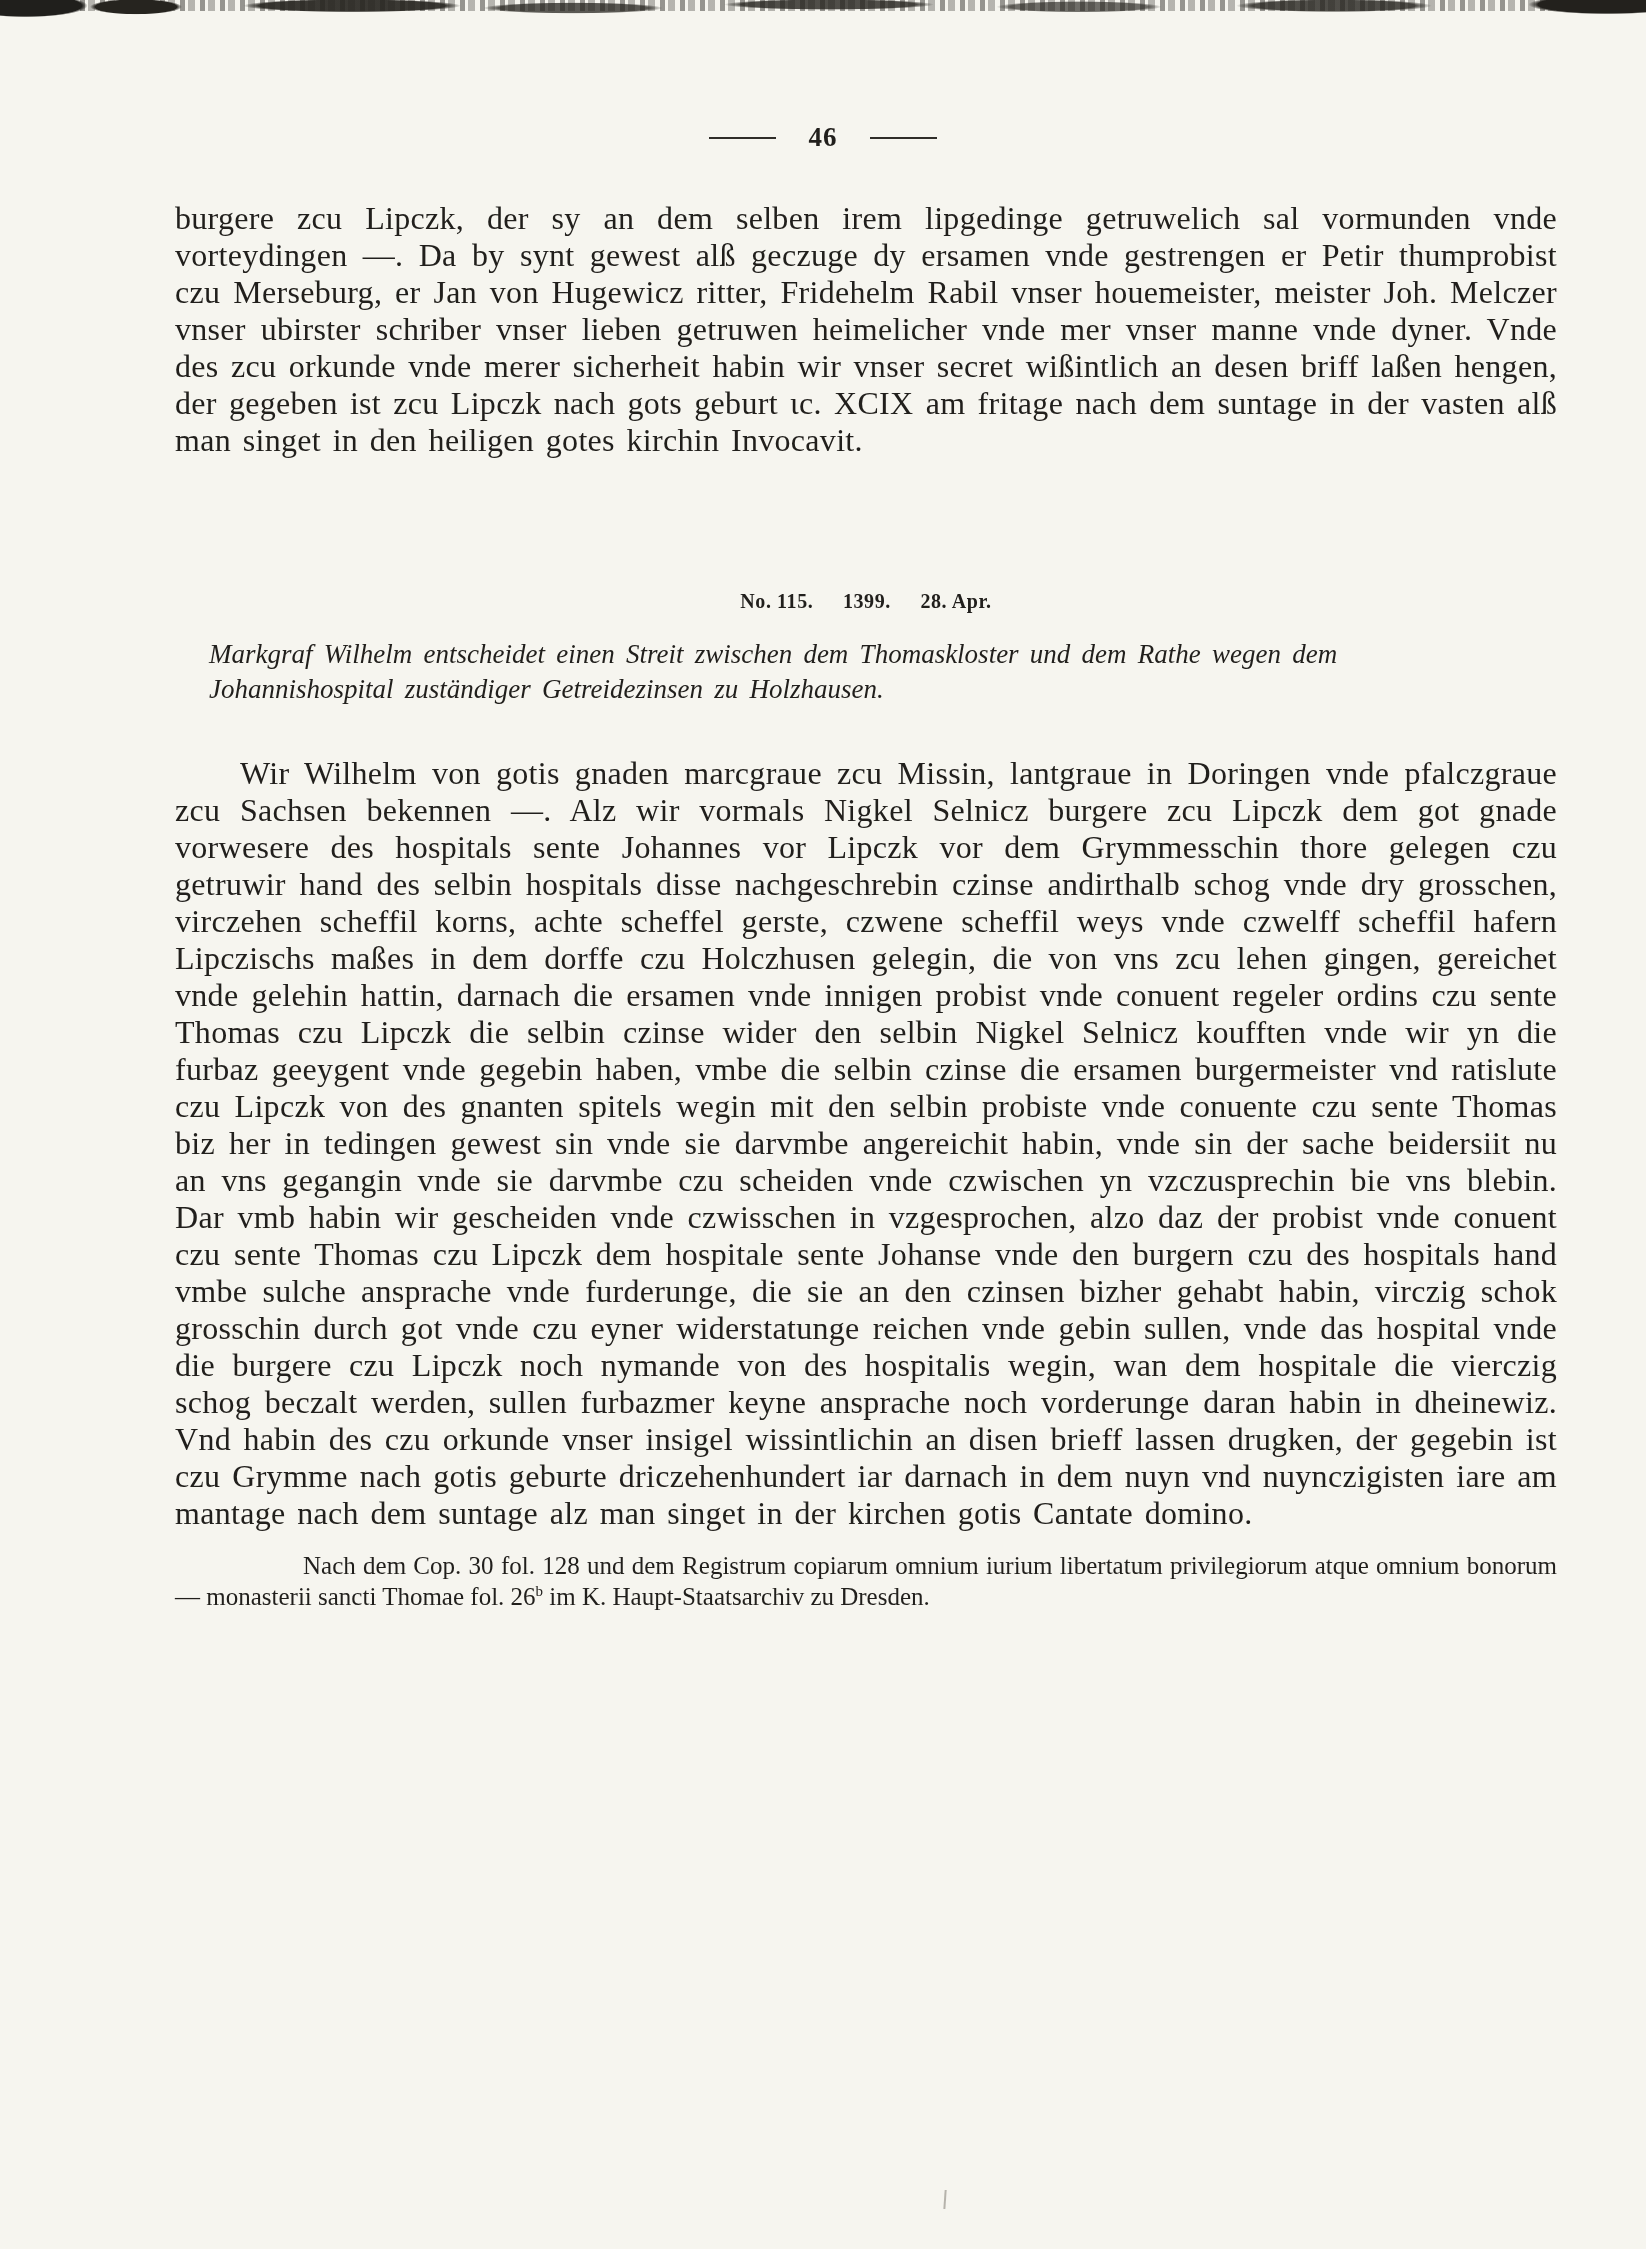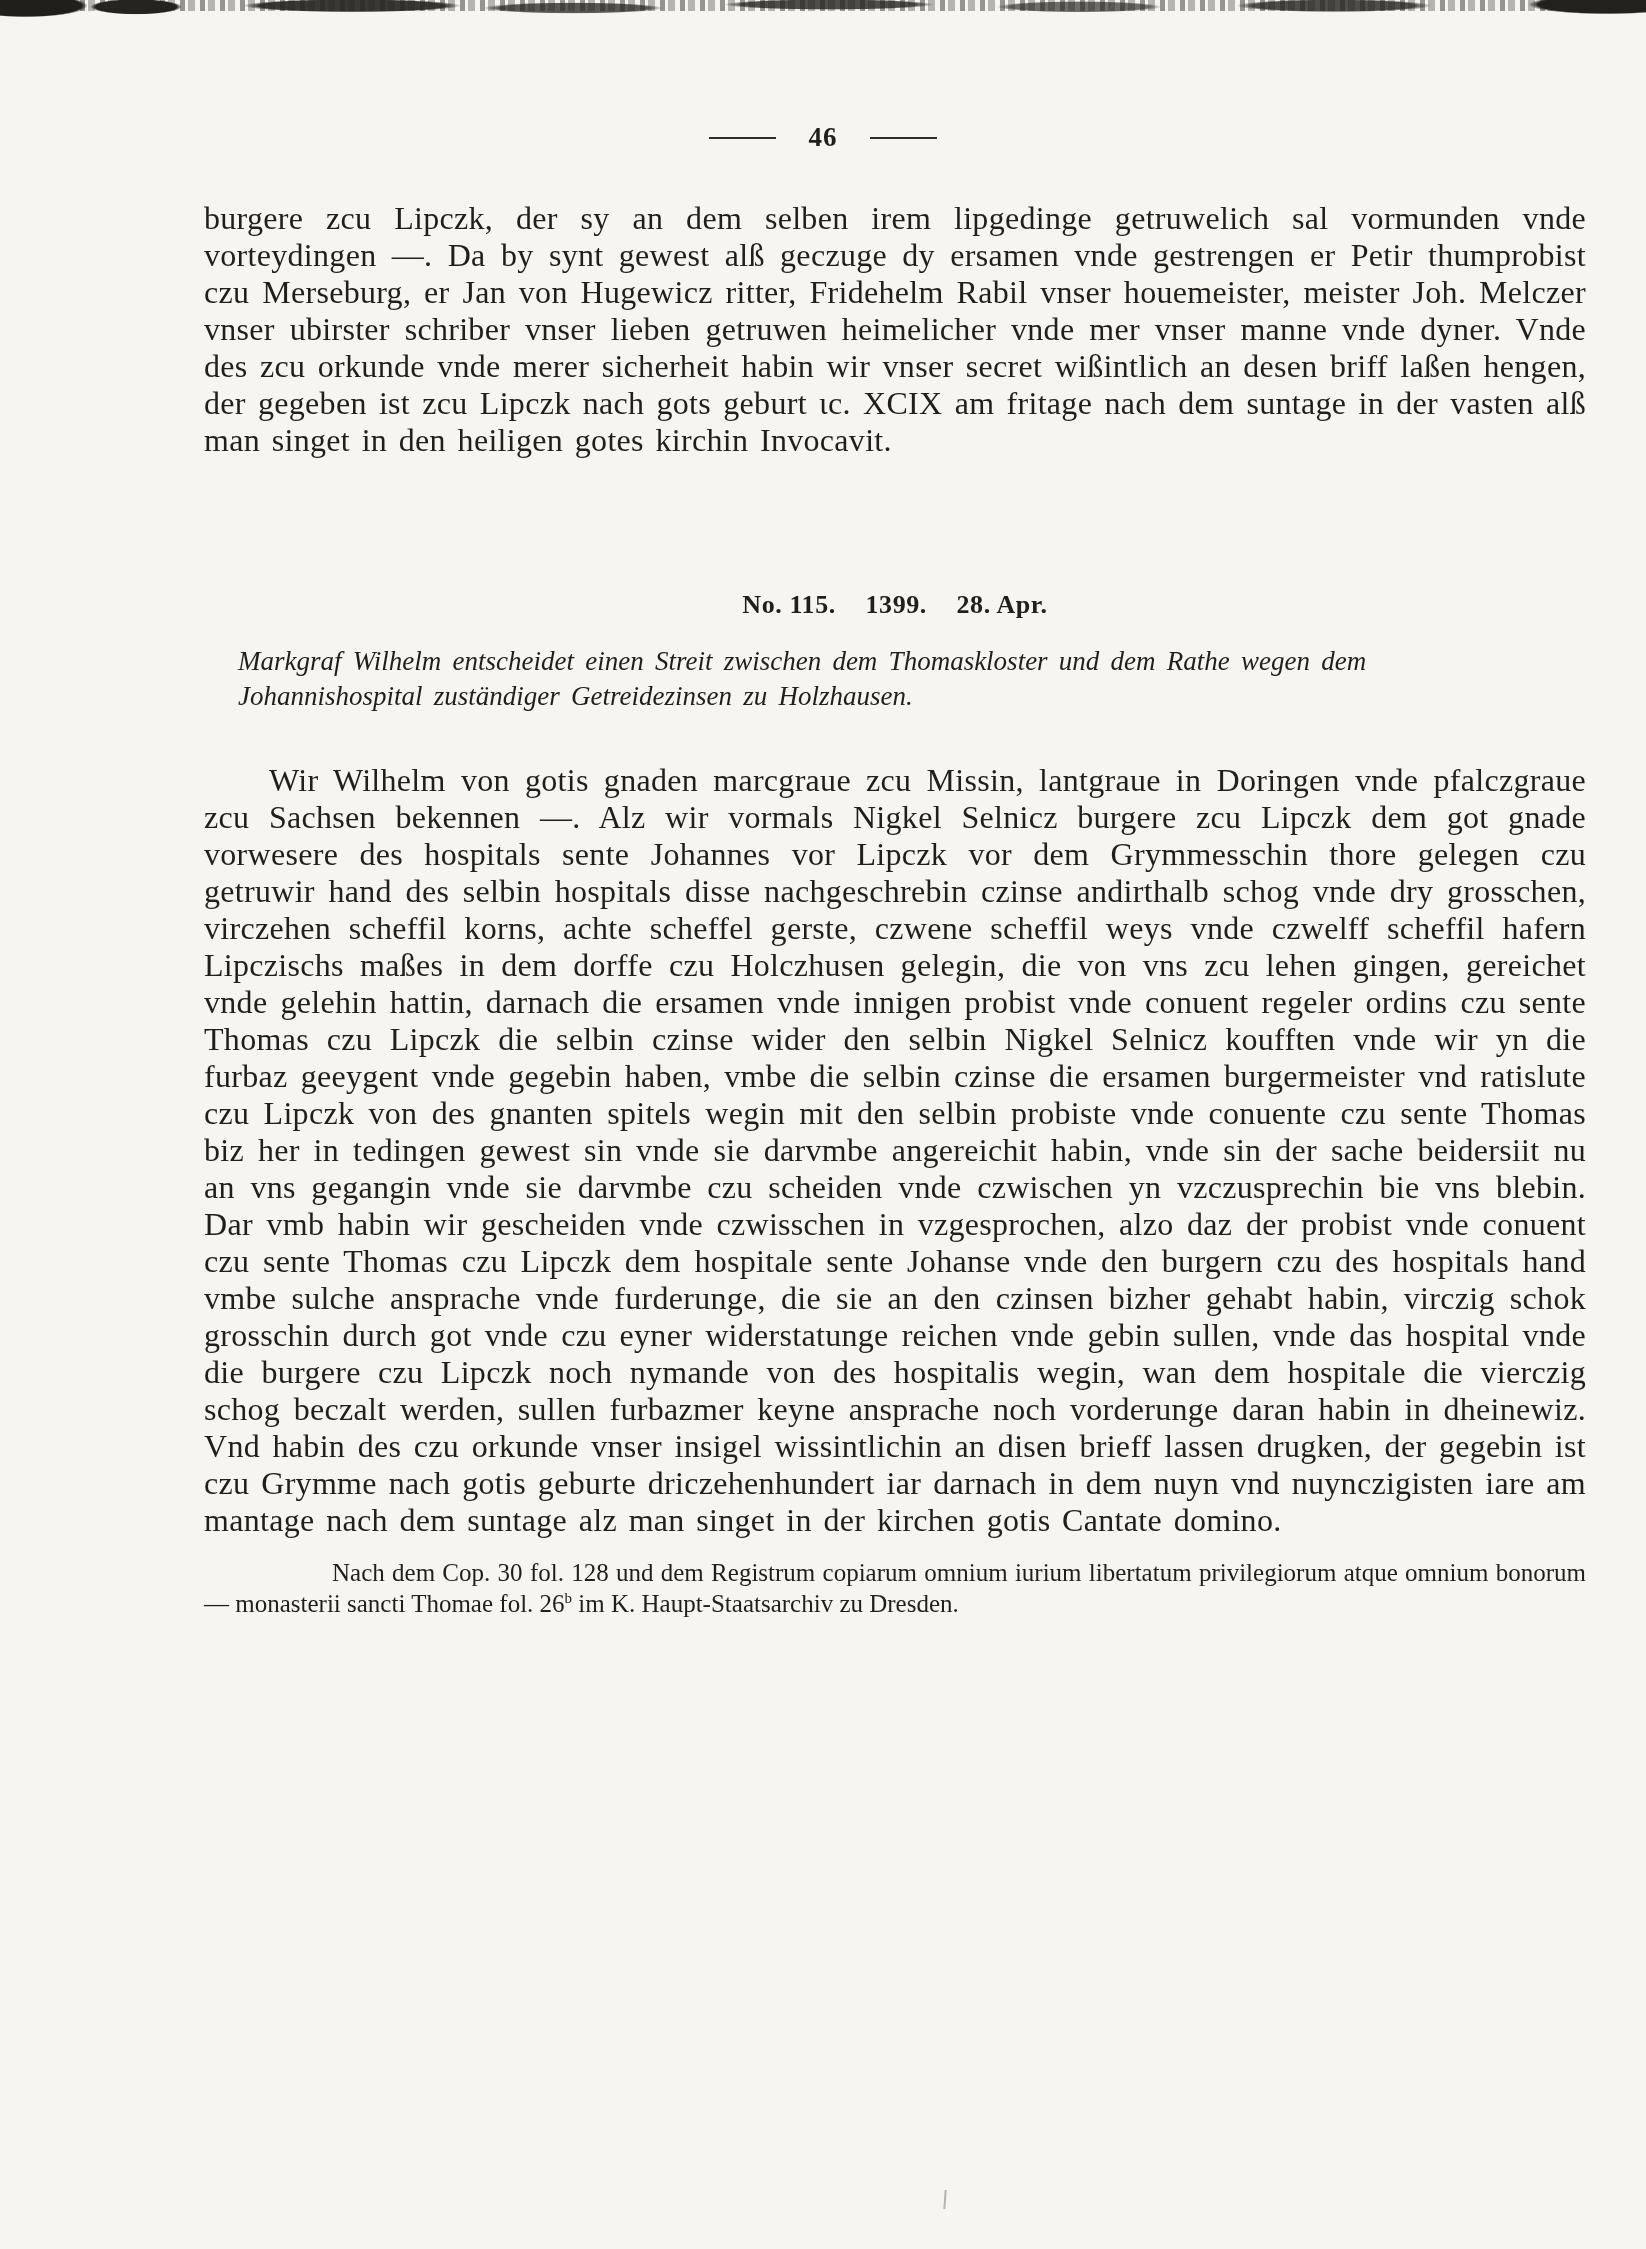--- a/index.html
+++ b/index.html
@@ -60,21 +60,21 @@
   .page-num {
     font-size: 27px;
     font-weight: bold;
     letter-spacing: 1.1px;
     margin: 0 32px;
     line-height: 1;
   }
   
   .text-block {
     position: absolute;
-    left: 204px; top: 200px;
+    left: 175px; top: 200px;
     width: 1382px;
   }
   .body {
     margin: 0;
     font-size: 32px;
     line-height: 37px;
     text-align: justify;
     letter-spacing: 0.3px;
     word-spacing: 3.4px;
   }
@@ -83,21 +83,21 @@
     margin: 16px 0 0 0;
     font-size: 25px;
     line-height: 31px;
     text-align: justify;
     text-indent: 128px;
   }
   sup { font-size: .6em; vertical-align: super; line-height: 0; }
   .heading {
     margin: 131px 0 0 0;
     text-align: center;
-    font-size: 26px;
+    font-size: 20px;
     font-weight: 600;
     letter-spacing: 0.6px;
   }
   .heading .seg + .seg { margin-left: 29.5px; }
   .subtitle {
     margin: 24px 0 0 0;
     padding: 0 34px;
     text-align: left;
     font-style: italic;
     font-size: 27px;

